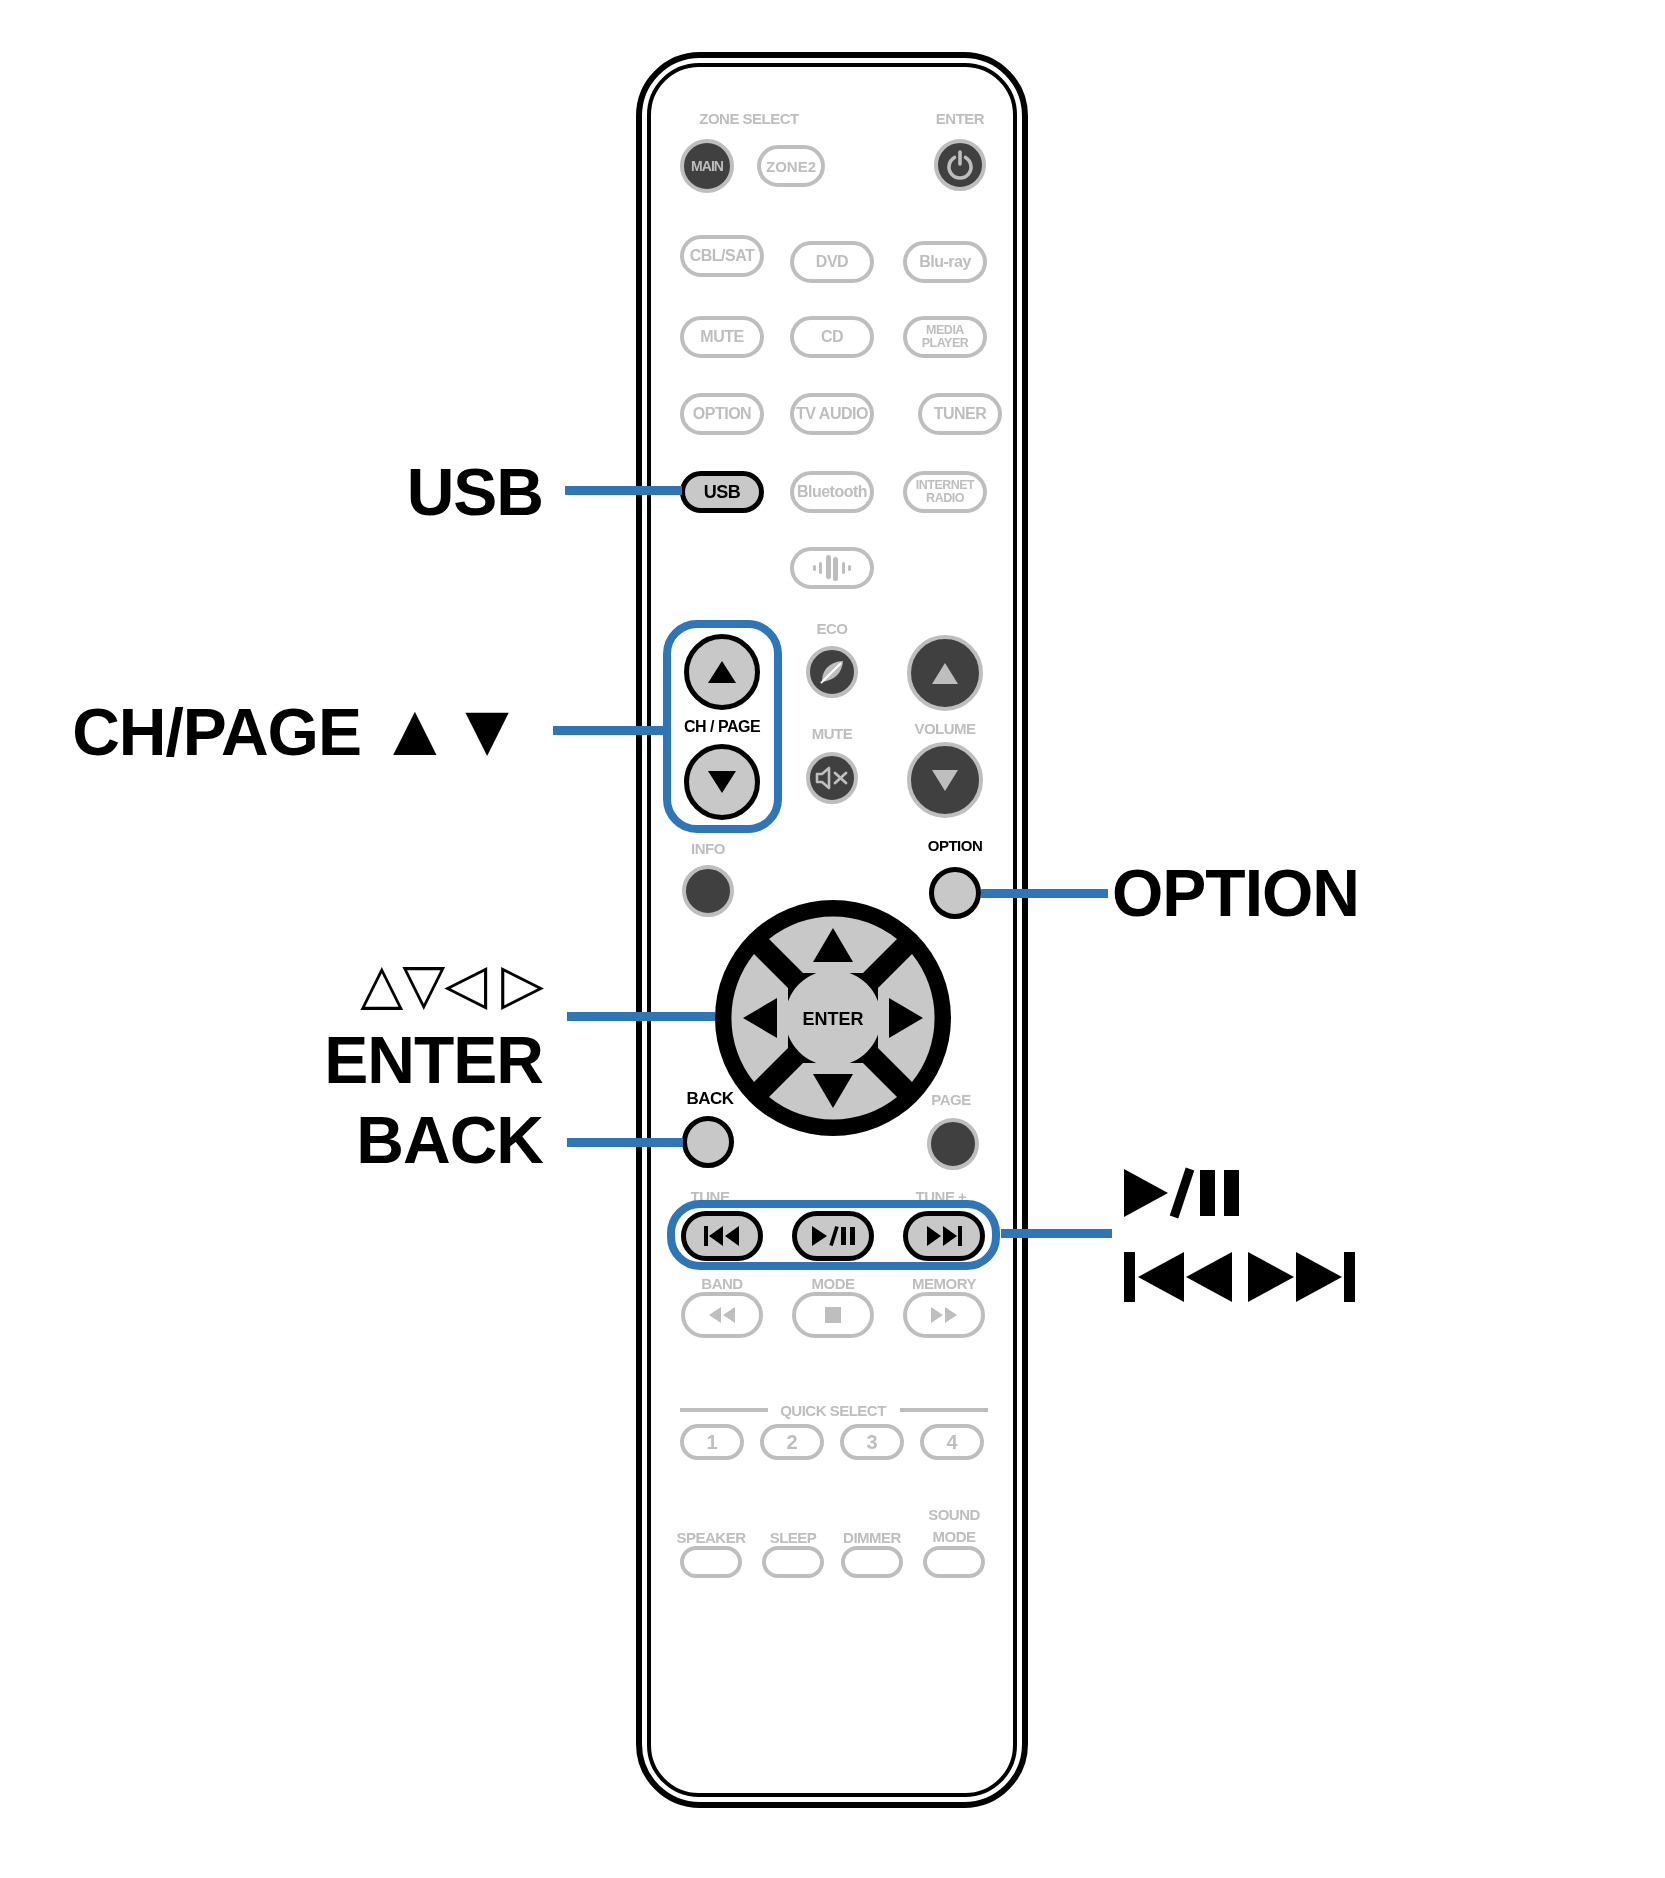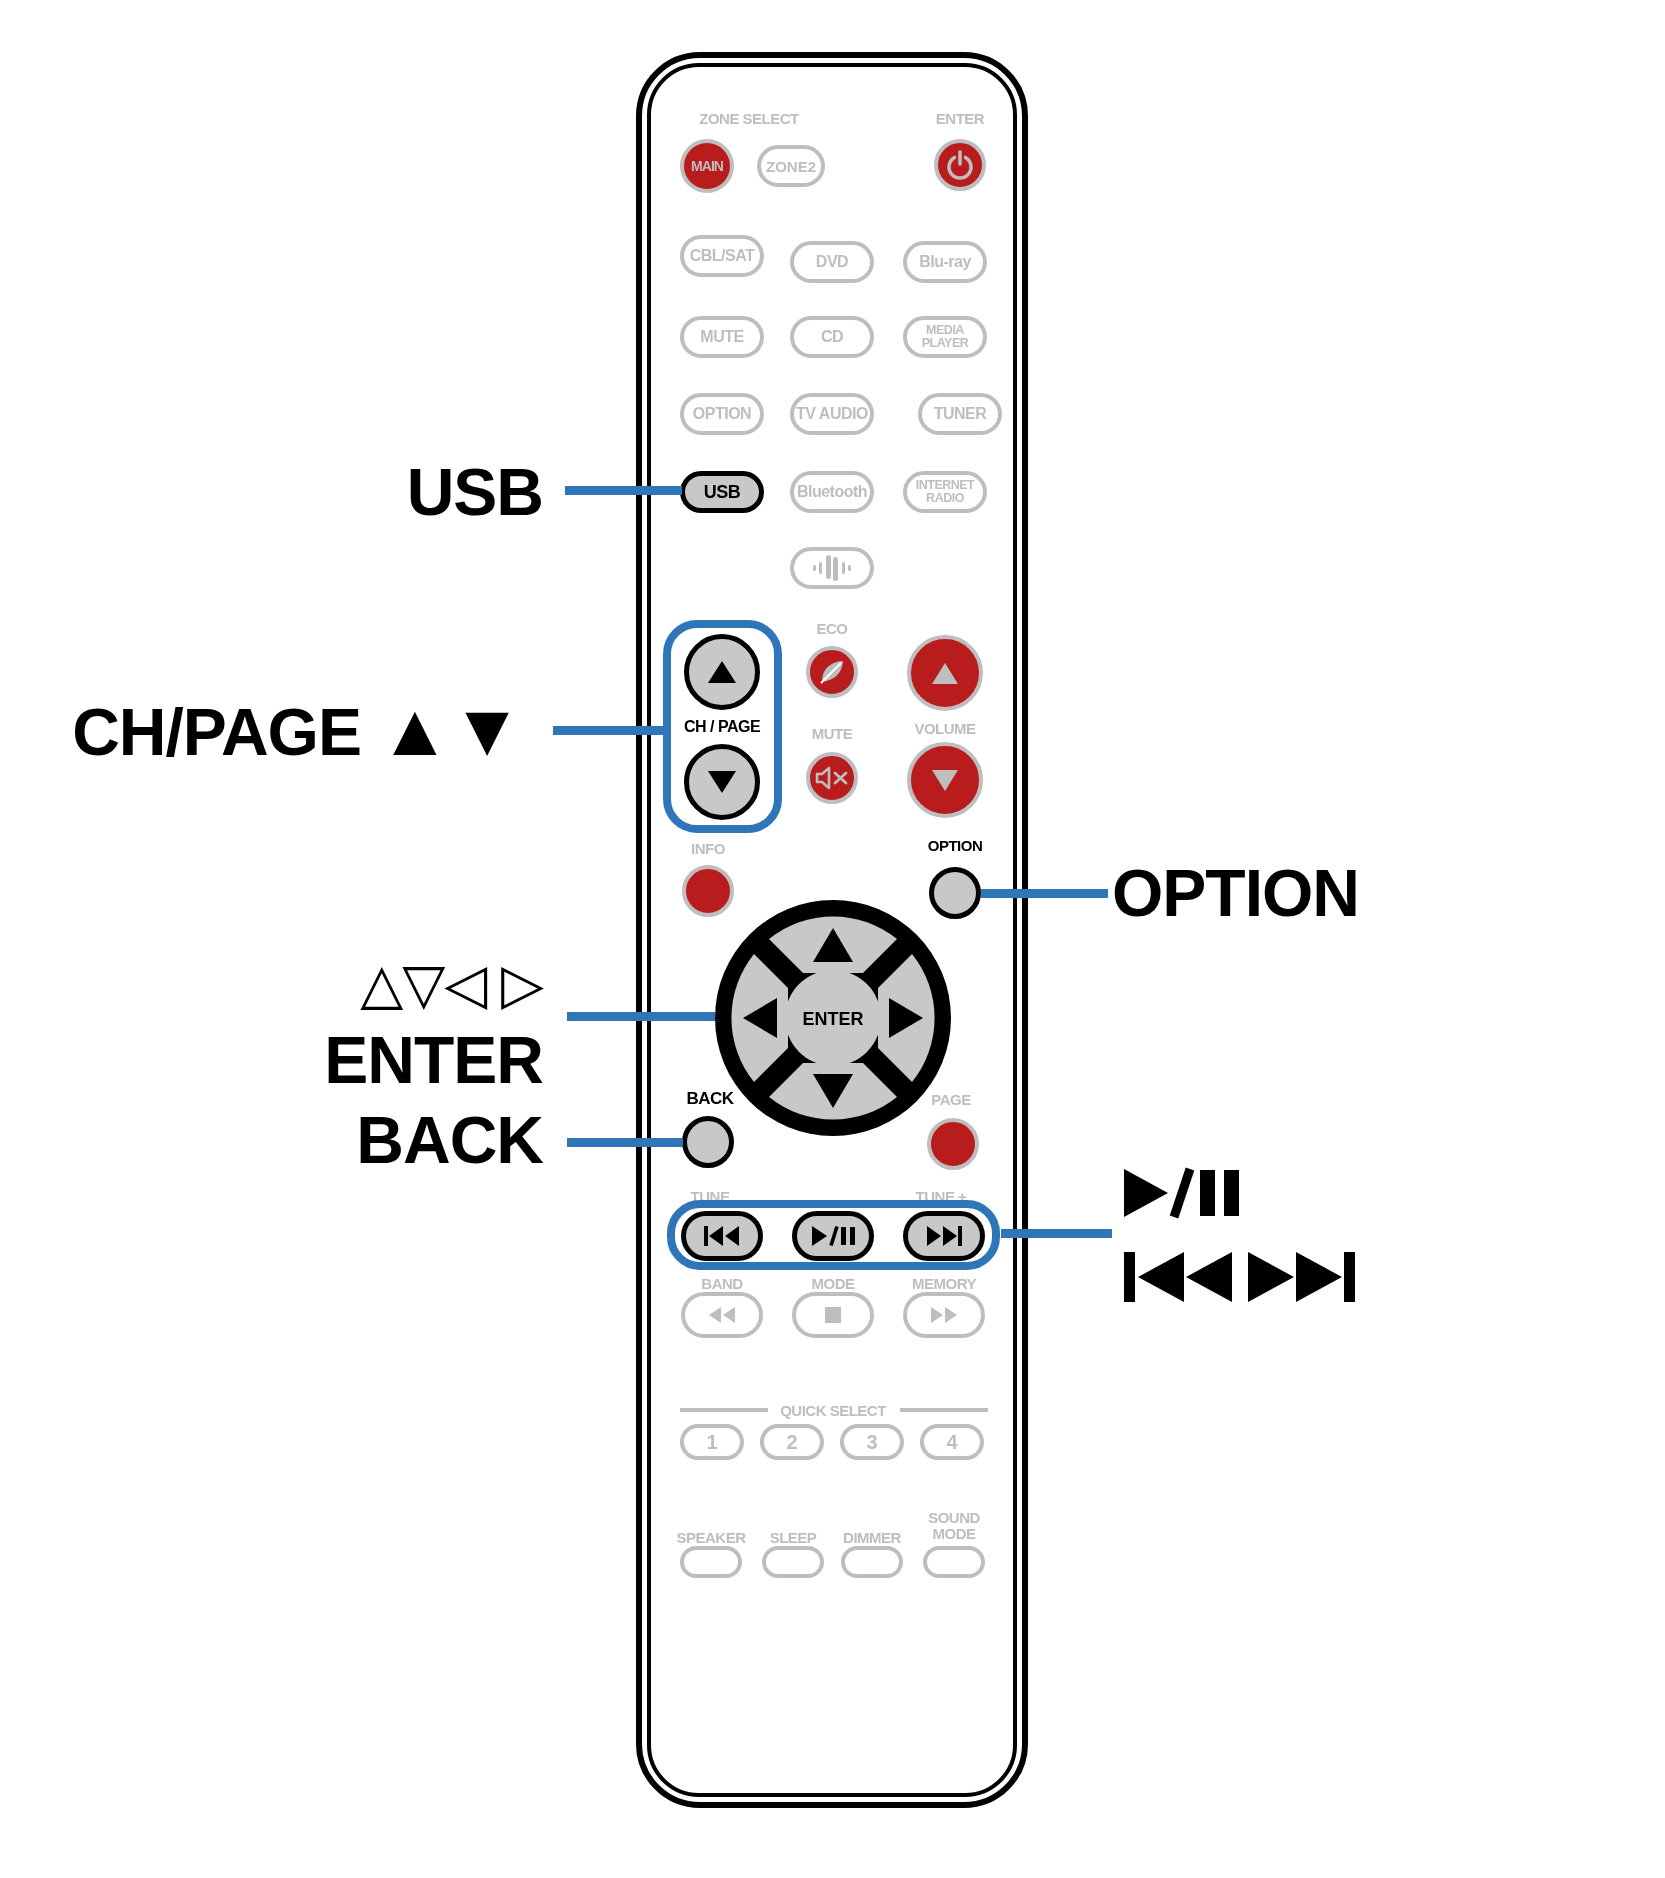--- a/index.html
+++ b/index.html
@@ -31,21 +31,21 @@
        color:var(--grey);white-space:nowrap;text-align:center}
   .lbl.k{color:var(--blk);font-size:16px}
   
   .pill{position:absolute;width:84px;height:42px;border:4px solid var(--grey);
         border-radius:22px;display:flex;align-items:center;justify-content:center;
         font-weight:bold;font-size:16px;letter-spacing:-0.5px;color:var(--grey);
         background:#fff;text-align:center}
   .pill.two{font-size:12.5px;line-height:13px;white-space:pre-line}
   .pill.active{background:var(--fill);border:5px solid var(--blk);color:var(--blk);font-size:18px}
   
-  .circ{position:absolute;border-radius:50%;display:flex;align-items:center;justify-content:center;background:#b91c1c}
+  .circ{position:absolute;border-radius:50%;display:flex;align-items:center;justify-content:center;background:#404040}
   .circ.lg{width:76px;height:76px;border:4px solid var(--grey)}
   .circ.lgk{width:76px;height:76px;border:5px solid var(--blk);background:var(--fill)}
   .circ.md{width:52px;height:52px;border:4px solid var(--grey)}
   .circ.mdk{width:52px;height:52px;border:5px solid var(--blk);background:var(--fill)}
   .circ.main{width:54px;height:54px;border:4px solid var(--grey);font-weight:bold;font-size:14px;letter-spacing:-1px;color:var(--grey)}
   .zpill{position:absolute;width:68px;height:42px;border:4px solid var(--grey);border-radius:21px;
          display:flex;align-items:center;justify-content:center;font-weight:bold;font-size:15px;color:var(--grey);background:#fff}
   
   .tpill{position:absolute;width:82px;height:50px;background:var(--fill);border:5px solid var(--blk);
          border-radius:26px;display:flex;align-items:center;justify-content:center;z-index:3}
@@ -263,21 +263,21 @@
     <div class="lbl c" style="left:197px;top:1358px">QUICK SELECT</div>
     <div class="dash" style="left:264px;top:1356px;width:88px"></div>
     <div class="qpill c" style="left:76px;top:1390px">1</div>
     <div class="qpill c" style="left:156px;top:1390px">2</div>
     <div class="qpill c" style="left:236px;top:1390px">3</div>
     <div class="qpill c" style="left:316px;top:1390px">4</div>
 
     <div class="lbl c" style="left:75px;top:1485px">SPEAKER</div>
     <div class="lbl c" style="left:157px;top:1485px">SLEEP</div>
     <div class="lbl c" style="left:236px;top:1485px">DIMMER</div>
-    <div class="lbl c" style="left:318px;top:1474px;white-space:pre-line;line-height:16px">SOUND
+    <div class="lbl c" style="left:318px;top:1474px;white-space:pre-line;line-height:22px">SOUND
 MODE</div>
     <div class="bpill c" style="left:75px;top:1510px"></div>
     <div class="bpill c" style="left:157px;top:1510px"></div>
     <div class="bpill c" style="left:236px;top:1510px"></div>
     <div class="bpill c" style="left:318px;top:1510px"></div>
 
   </div>
 </div>
 
 <div class="bline" style="left:565px;top:486px;width:117px"></div>

